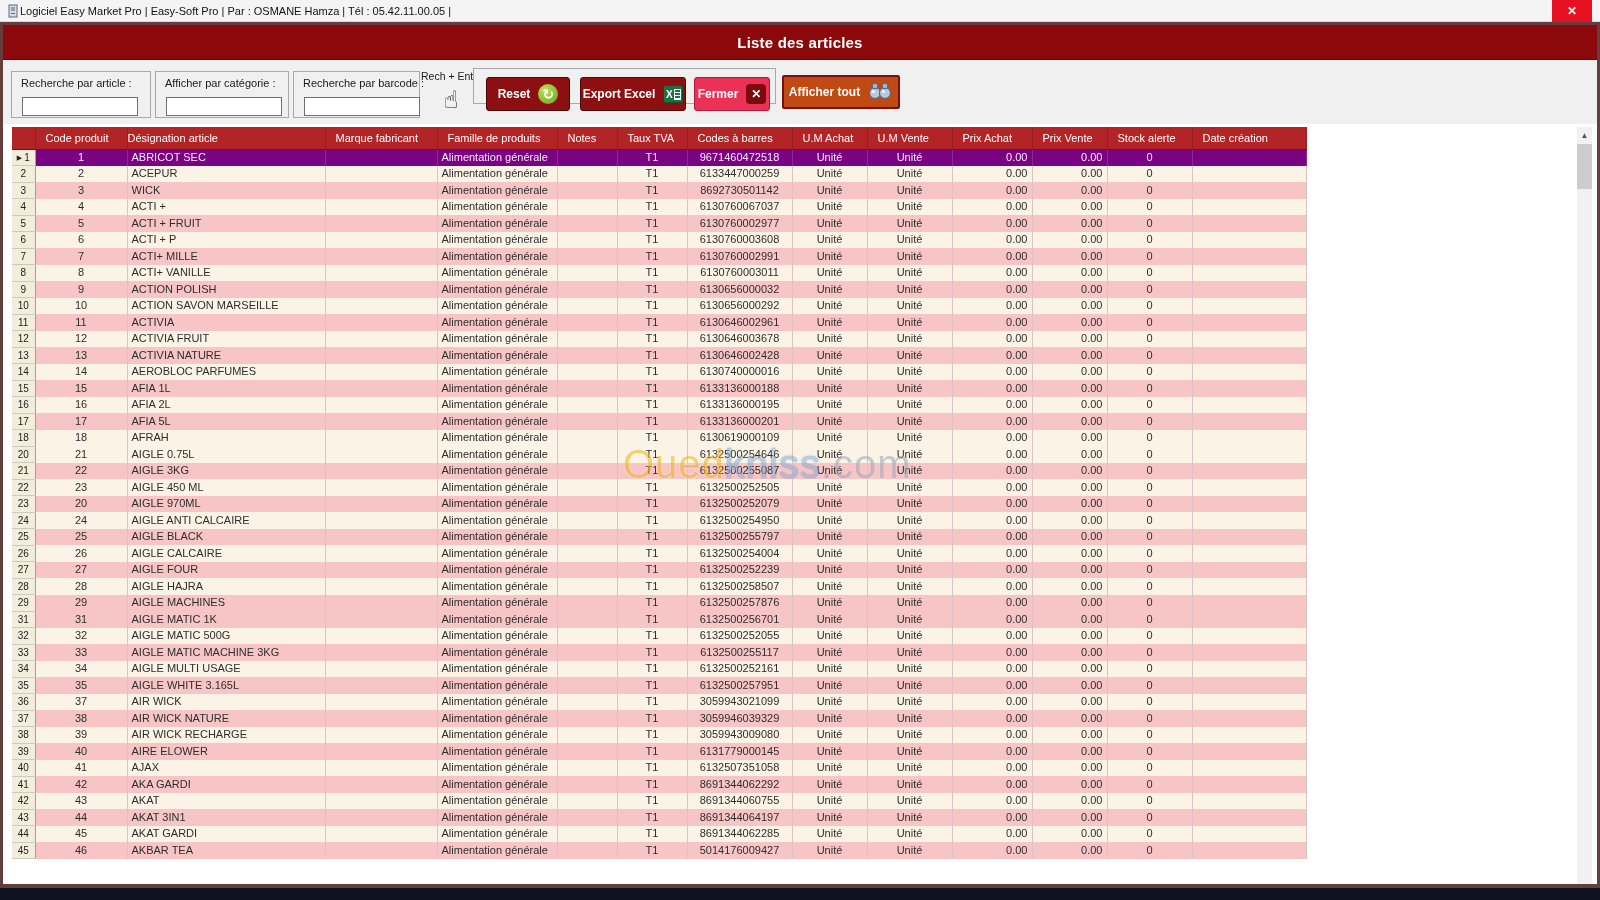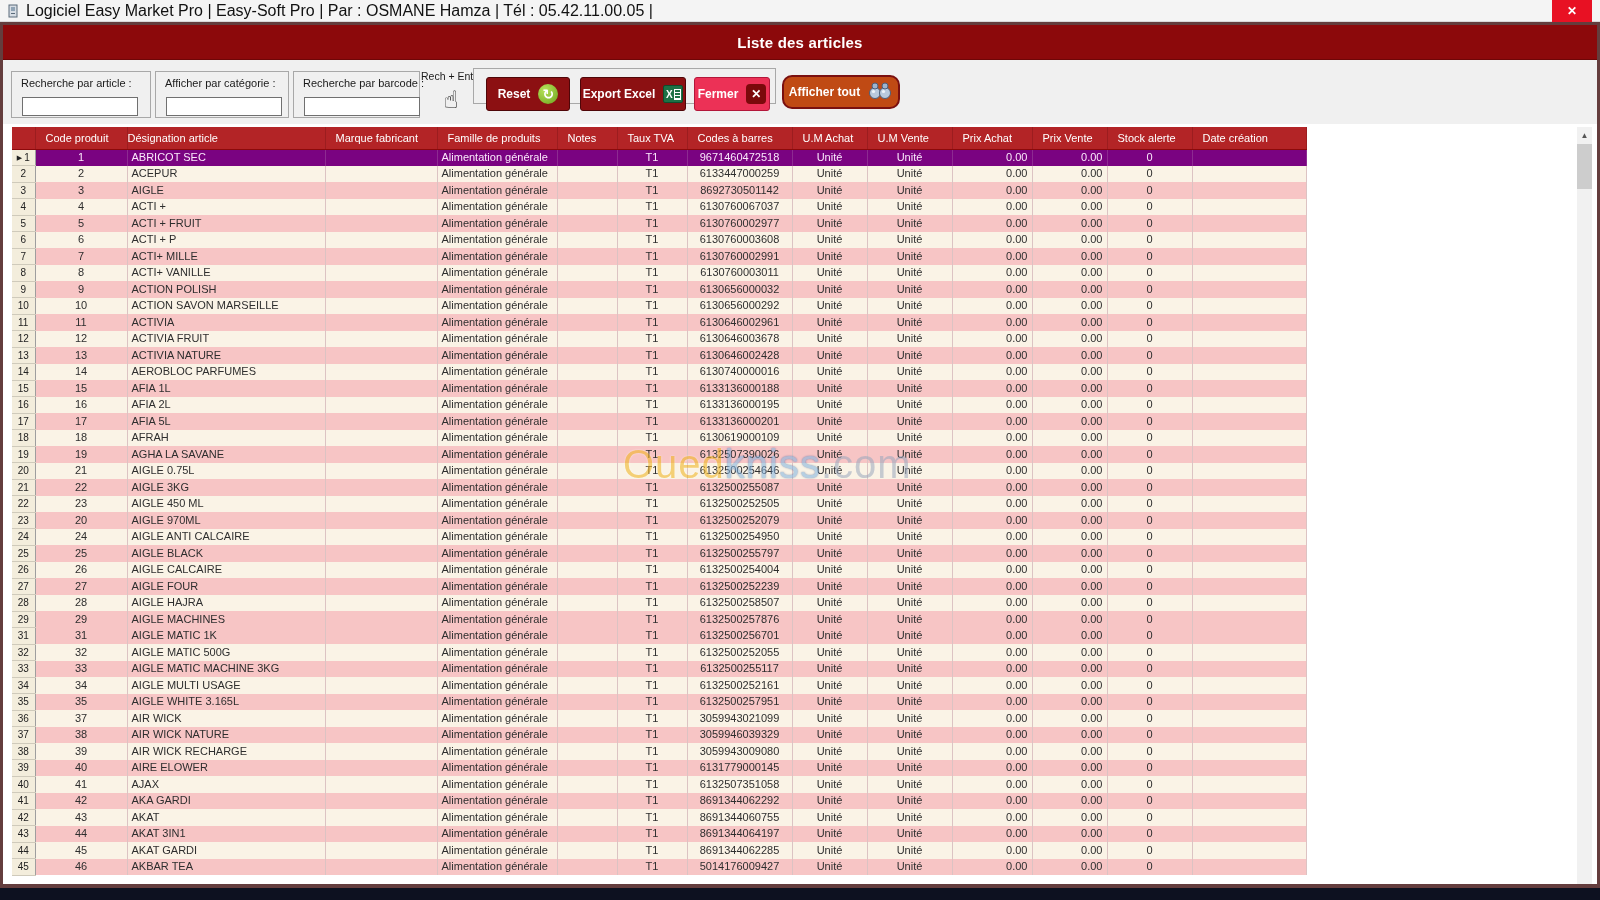--- a/index.html
+++ b/index.html
@@ -3,21 +3,21 @@
 <meta charset="utf-8">
 <style>
   * { margin:0; padding:0; box-sizing:border-box; }
   html,body { width:1600px; height:900px; overflow:hidden; background:#0d1120;
               font-family:"Liberation Sans", sans-serif; }
 
   
   .titlebar { position:absolute; top:0; left:0; width:1600px; height:22px;
               background:#f4f4f4; border-bottom:1px solid #d9d9d9; display:flex; align-items:center; }
   .app-icon { margin-left:6px; width:14px; height:14px; display:inline-flex; }
-  .titlebar .title-text { margin-left:6px; font-size:16px; color:#111; }
+  .titlebar .title-text { font-size:11px; color:#111; }
   .win-close { position:absolute; right:8px; top:0; width:40px; height:22px; border:none;
                background:#e81123; color:#fff; font-size:12px; font-weight:bold; cursor:pointer; line-height:22px; }
 
   
   .window { position:absolute; top:22px; left:0; width:1600px; height:866px;
             border:3px solid #643d3d; border-bottom-width:4px; background:#14532d; }
 
   .app-header { height:35px; background:#8c090b; border-bottom:1px solid #6e0607;
                 display:flex; align-items:center; justify-content:center; }
   .app-header span { color:#fff; font-size:15px; font-weight:bold; letter-spacing:.2px; }
@@ -51,21 +51,21 @@
                   font-family:"DejaVu Sans", sans-serif; }
   .icon-excel { width:20px; height:18px; background:#1e7145; border:1px solid #0f4d2d; border-radius:2px;
                 display:flex; align-items:center; justify-content:center; gap:1px; }
   .icon-excel i { font-style:normal; color:#fff; font-size:10px; font-weight:bold; }
   .icon-excel b { width:7px; height:11px; border:1px solid #fff; display:block;
                   background:repeating-linear-gradient(#1e7145 0 2px, #fff 2px 3px); }
   .icon-x { width:20px; height:20px; background:#7c090b; border-radius:4px; color:#fff;
             font-size:12px; font-weight:bold; line-height:20px; text-align:center; }
 
   .btn-showall { position:absolute; left:779px; top:15px; width:118px; height:34px;
-                 background:#c04a14; border:2px solid #7a1010; border-radius:10px;
+                 background:#c04a14; border:2px solid #7a1010; border-radius:2px;
                  color:#fff; font-weight:bold; font-size:12px; display:flex; align-items:center;
                  justify-content:center; gap:7px; cursor:pointer; }
 
   
   .grid-area { position:absolute; top:99px; left:0; right:0; bottom:0; background:#fff; overflow:hidden; }
   table.grid { position:absolute; left:9px; top:3px; border-collapse:collapse; table-layout:fixed; }
   table.grid th { background:#b32426; color:#fff; font-size:11px; font-weight:normal; height:22px;
                   text-align:left; padding:0 0 0 10px; border-right:1px solid #9c1d1f;
                   border-bottom:1px solid #8c090b; white-space:nowrap; overflow:hidden; }
   table.grid th.center { text-align:left; padding:0; }
@@ -239,21 +239,21 @@
             <td class="al-c">Unité</td>
             <td class="al-c">Unité</td>
             <td class="al-r">0.00</td>
             <td class="al-r">0.00</td>
             <td class="al-c">0</td>
             <td class="al-l"></td>
           </tr>
           <tr class="row-pink">
             <td class="rowhdr">3</td>
             <td class="al-c">3</td>
-            <td class="al-l">AIGLE</td>
+            <td class="al-l">WICK</td>
             <td class="al-l"></td>
             <td class="al-l">Alimentation générale</td>
             <td class="al-l"></td>
             <td class="al-c">T1</td>
             <td class="al-c">8692730501142</td>
             <td class="al-c">Unité</td>
             <td class="al-c">Unité</td>
             <td class="al-r">0.00</td>
             <td class="al-r">0.00</td>
             <td class="al-c">0</td>
@@ -485,36 +485,20 @@
           </tr>
           <tr class="row-cream">
             <td class="rowhdr">18</td>
             <td class="al-c">18</td>
             <td class="al-l">AFRAH</td>
             <td class="al-l"></td>
             <td class="al-l">Alimentation générale</td>
             <td class="al-l"></td>
             <td class="al-c">T1</td>
             <td class="al-c">6130619000109</td>
-            <td class="al-c">Unité</td>
-            <td class="al-c">Unité</td>
-            <td class="al-r">0.00</td>
-            <td class="al-r">0.00</td>
-            <td class="al-c">0</td>
-            <td class="al-l"></td>
-          </tr>
-          <tr class="row-pink">
-            <td class="rowhdr">19</td>
-            <td class="al-c">19</td>
-            <td class="al-l">AGHA LA SAVANE</td>
-            <td class="al-l"></td>
-            <td class="al-l">Alimentation générale</td>
-            <td class="al-l"></td>
-            <td class="al-c">T1</td>
-            <td class="al-c">6132507390026</td>
             <td class="al-c">Unité</td>
             <td class="al-c">Unité</td>
             <td class="al-r">0.00</td>
             <td class="al-r">0.00</td>
             <td class="al-c">0</td>
             <td class="al-l"></td>
           </tr>
           <tr class="row-cream">
             <td class="rowhdr">20</td>
             <td class="al-c">21</td>

